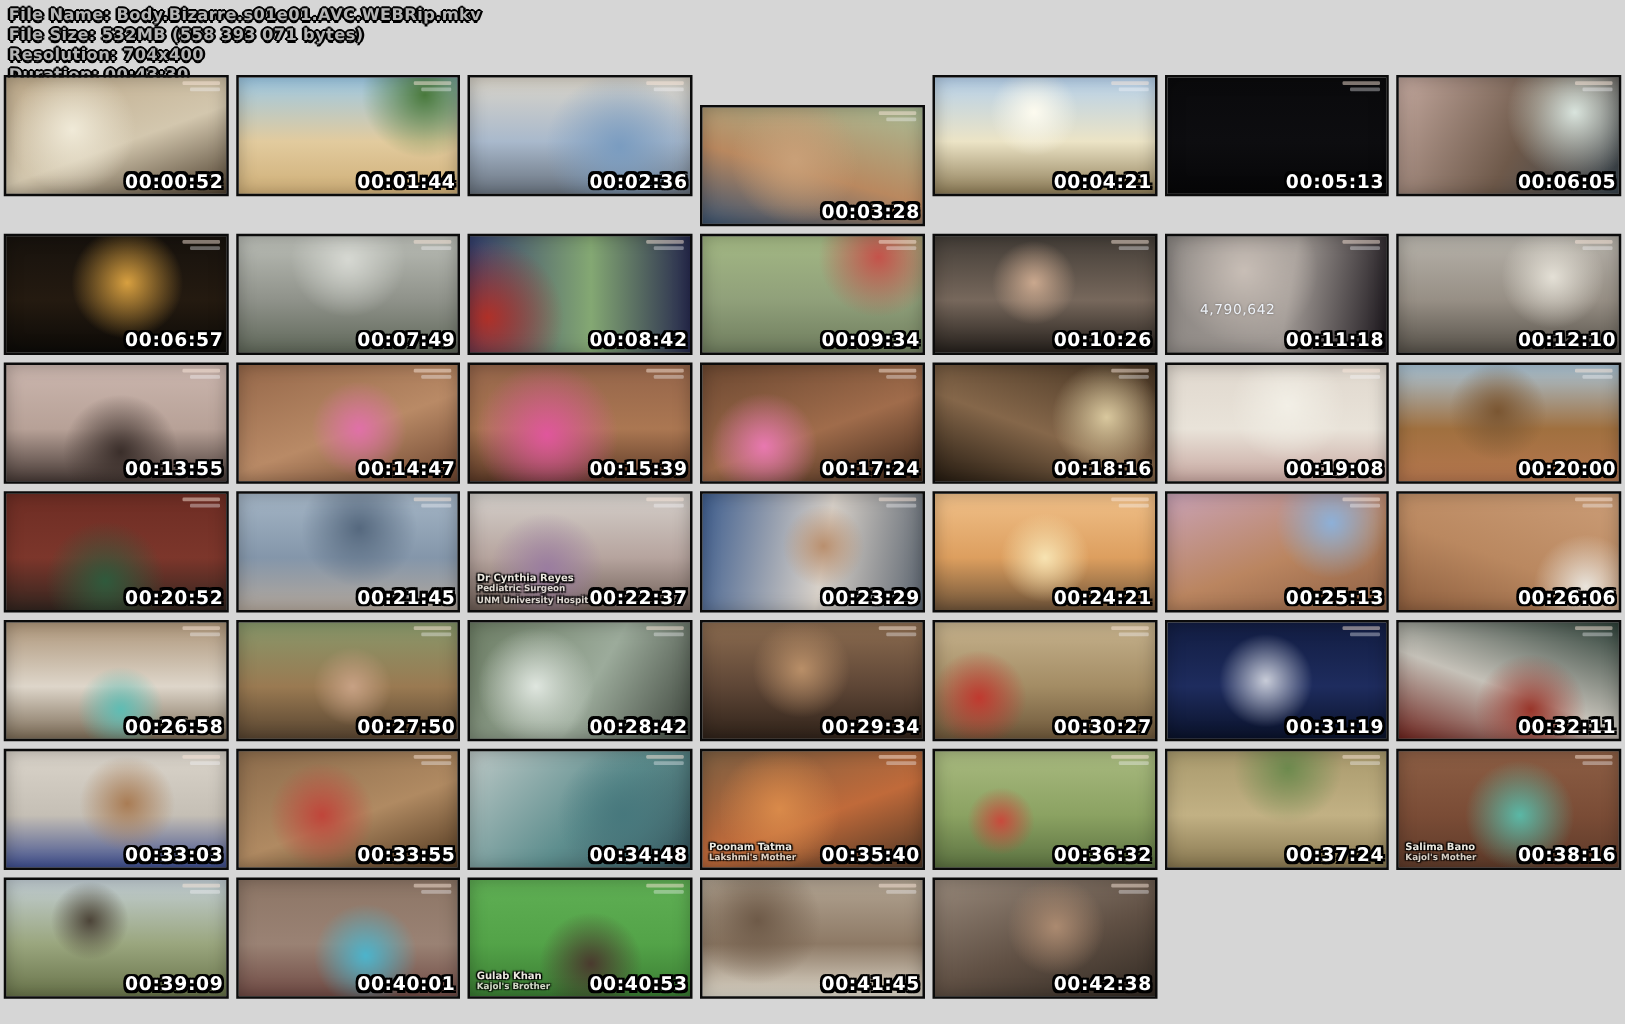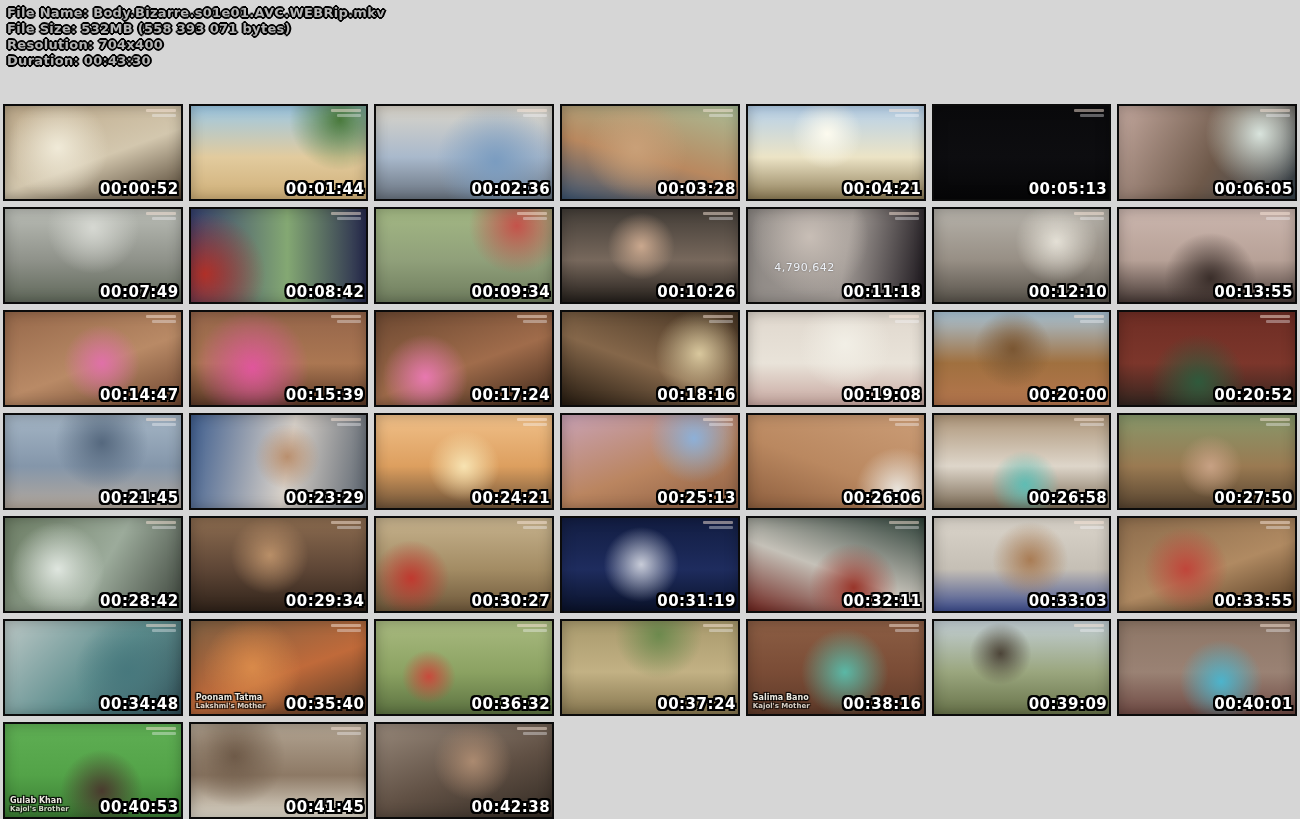--- a/index.html
+++ b/index.html
@@ -1,21 +1,21 @@
 <!DOCTYPE html>
 <html><head>
 <meta charset="utf-8">
 <style>
   html,body{margin:0;padding:0;}
   body{
     width:1300px;height:819px;overflow:hidden;
     background:#d6d6d6;
     font-family:"DejaVu Sans",sans-serif;
   }
-  #header{padding:5px 0 0 7px;height:104px;box-sizing:border-box;}
+  #header{padding:5px 0 0 7px;height:60px;box-sizing:border-box;}
   .hline{
     font-weight:bold;font-size:13px;line-height:16px;letter-spacing:.3px;
     color:#b5b5b5;
     text-shadow:
       -1px -1px 0 #000, 1px -1px 0 #000, -1px 1px 0 #000, 1px 1px 0 #000,
       -2px 0 0 #000, 2px 0 0 #000, 0 -2px 0 #000, 0 2px 0 #000;
   }
   #grid{
     display:grid;grid-template-columns:repeat(7,1fr);
     gap:6px;padding:0 3px 3px 3px;
@@ -84,21 +84,21 @@
     <div class="timestamp">00:01:44</div>
   </figure>
       <figure class="thumb" style="background: radial-gradient(circle at 68% 60%, rgb(122, 156, 192) 0%, rgba(0, 0, 0, 0) 45%), linear-gradient(rgb(217, 212, 201), rgb(169, 185, 204) 55%, rgb(104, 114, 126));">
     <div class="watermark">
           <i></i>
           <i></i>
         </div>
 
     <div class="timestamp">00:02:36</div>
   </figure>
-      <figure class="thumb" style="background: radial-gradient(circle at 42% 45%, rgb(201, 160, 120) 0%, rgba(0, 0, 0, 0) 45%), linear-gradient(195deg, rgb(169, 187, 149), rgb(185, 136, 95) 55%, rgb(60, 84, 112));">
+      <figure class="thumb" style="background: radial-gradient(circle at 42% 45%, rgb(201, 160, 120) 0%, rgba(0, 0, 0, 0) 45%), linear-gradient(195deg, rgb(169, 187, 149), rgb(185, 136, 95) 55%, rgb(60, 84, 112)); margin-top: 24px;">
     <div class="watermark">
           <i></i>
           <i></i>
         </div>
 
     <div class="timestamp">00:03:28</div>
   </figure>
       <figure class="thumb" style="background: radial-gradient(circle at 45% 30%, rgb(253, 251, 239) 0%, rgba(0, 0, 0, 0) 30%), linear-gradient(rgb(181, 208, 234), rgb(236, 228, 198) 55%, rgb(141, 124, 87));">
     <div class="watermark">
           <i></i>
@@ -116,20 +116,28 @@
     <div class="timestamp">00:05:13</div>
   </figure>
       <figure class="thumb" style="background: radial-gradient(circle at 80% 30%, rgb(217, 228, 221) 0%, rgba(0, 0, 0, 0) 35%), linear-gradient(120deg, rgb(195, 168, 158), rgb(110, 89, 74) 55%, rgb(55, 67, 76));">
     <div class="watermark">
           <i></i>
           <i></i>
         </div>
 
     <div class="timestamp">00:06:05</div>
   </figure>
+      <figure class="thumb" style="background: radial-gradient(circle at 55% 40%, rgb(216, 160, 64) 0%, rgba(0, 0, 0, 0) 40%), linear-gradient(rgb(23, 18, 13), rgb(36, 26, 16) 55%, rgb(12, 10, 7));">
+    <div class="watermark">
+          <i></i>
+          <i></i>
+        </div>
+
+    <div class="timestamp">00:06:57</div>
+  </figure>
       <figure class="thumb" style="background: radial-gradient(circle at 50% 20%, rgb(214, 216, 210) 0%, rgba(0, 0, 0, 0) 40%), linear-gradient(rgb(186, 189, 182), rgb(143, 146, 138) 55%, rgb(95, 103, 89));">
     <div class="watermark">
           <i></i>
           <i></i>
         </div>
 
     <div class="timestamp">00:07:49</div>
   </figure>
       <figure class="thumb" style="background: radial-gradient(circle at 8% 70%, rgb(176, 48, 40) 0%, rgba(0, 0, 0, 0) 35%), linear-gradient(90deg, rgb(53, 64, 110), rgb(132, 168, 115) 55%, rgb(39, 42, 78));">
     <div class="watermark">
@@ -236,20 +244,33 @@
 
     <div class="timestamp">00:20:52</div>
   </figure>
       <figure class="thumb" style="background: radial-gradient(circle at 55% 30%, rgb(85, 104, 126) 0%, rgba(0, 0, 0, 0) 40%), linear-gradient(rgb(164, 181, 197), rgb(132, 150, 170) 55%, rgb(178, 167, 156)); padding-left: 16px;">
     <div class="watermark">
           <i></i>
           <i></i>
         </div>
 
     <div class="timestamp">00:21:45</div>
+  </figure>
+      <figure class="thumb" style="background: radial-gradient(circle at 35% 65%, rgb(154, 124, 160) 0%, rgba(0, 0, 0, 0) 35%), linear-gradient(rgb(212, 207, 202), rgb(182, 164, 158) 55%, rgb(110, 94, 86));">
+    <div class="watermark">
+          <i></i>
+          <i></i>
+        </div>
+
+    <div class="caption">
+          <div>Dr Cynthia Reyes</div>
+          <div class="cap-sub">Pediatric Surgeon</div>
+          <div class="cap-sub">UNM University Hospital</div>
+        </div>
+    <div class="timestamp">00:22:37</div>
   </figure>
       <figure class="thumb" style="background: radial-gradient(circle at 55% 45%, rgb(185, 143, 110) 0%, rgba(0, 0, 0, 0) 30%), linear-gradient(100deg, rgb(63, 94, 142), rgb(215, 208, 200) 55%, rgb(92, 101, 112));">
     <div class="watermark">
           <i></i>
           <i></i>
         </div>
 
     <div class="timestamp">00:23:29</div>
   </figure>
       <figure class="thumb" style="background: radial-gradient(circle at 50% 55%, rgb(247, 227, 178) 0%, rgba(0, 0, 0, 0) 35%), linear-gradient(rgb(240, 192, 137), rgb(221, 159, 95) 55%, rgb(111, 84, 57));">

